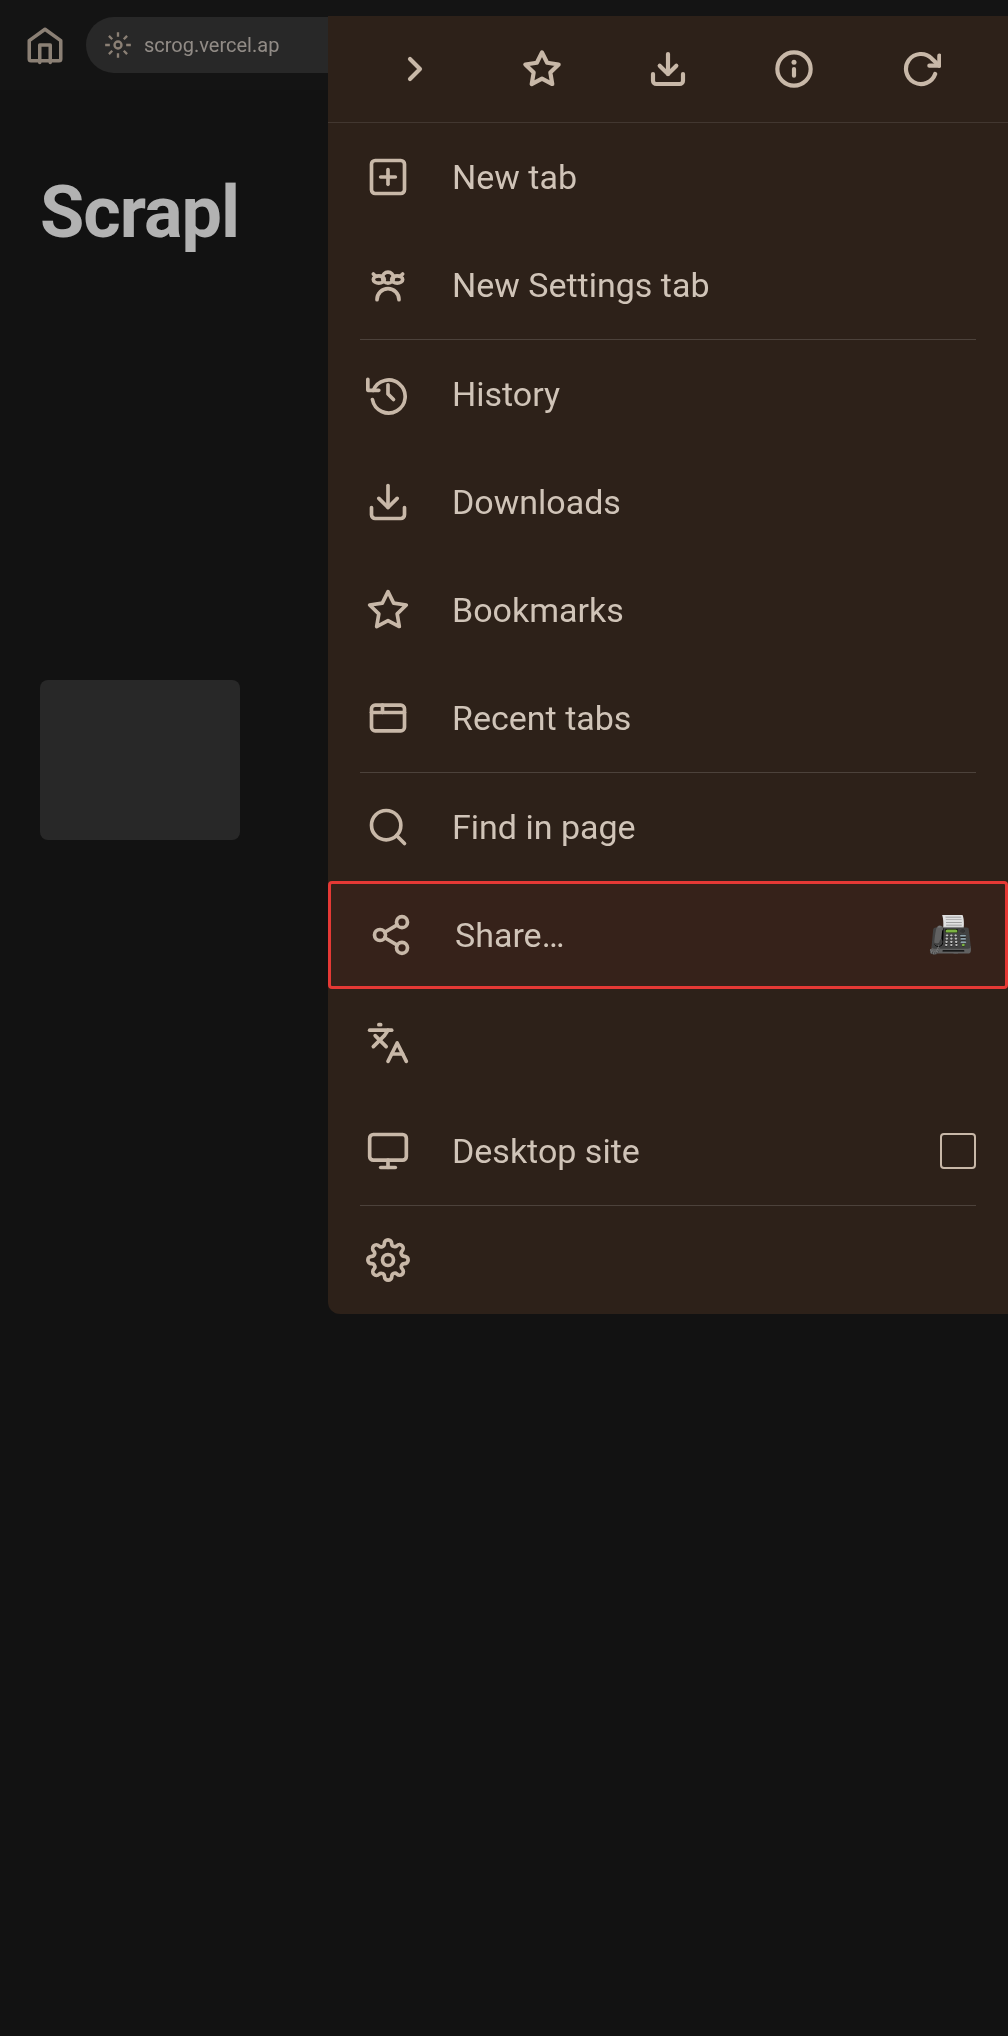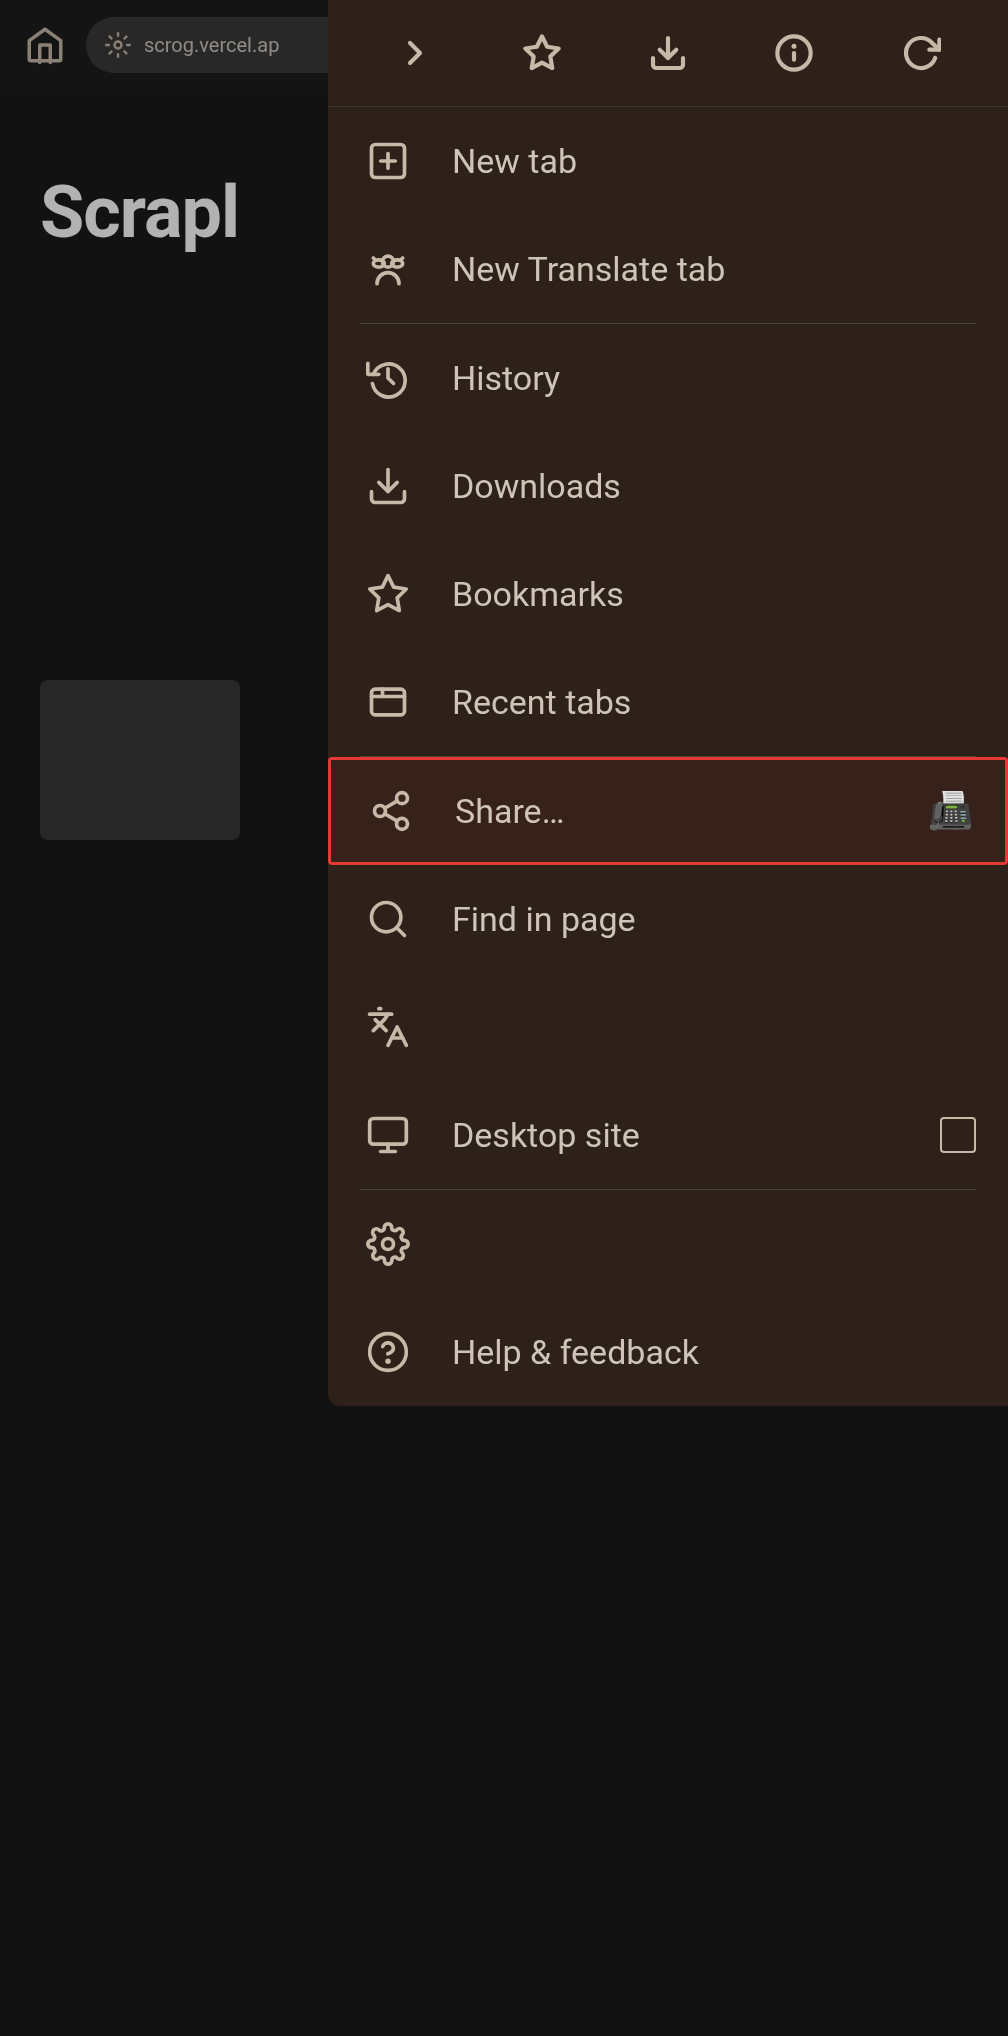--- a/index.html
+++ b/index.html
@@ -90,21 +90,21 @@
     .overlay {
       position: absolute;
       top: 0; left: 0;
       width: 100%; height: 100%;
       background: rgba(0,0,0,0.3);
     }
 
     
     .dropdown-menu {
       position: absolute;
-      top: 0;
+      top: 16px;
       right: 0;
       width: 680px;
       background: #2d2119;
       border-radius: 0 0 0 12px;
       overflow: hidden;
       z-index: 100;
     }
 
     
     .menu-toolbar {
@@ -265,21 +265,21 @@
     <div class="menu-item-icon">
       <svg viewBox="0 0 24 24" fill="none" stroke="#c8b8a8" stroke-width="2" stroke-linecap="round" stroke-linejoin="round">
         <circle cx="12" cy="8" r="3"></circle>
         <path d="M6 20c0-3.31 2.69-6 6-6s6 2.69 6 6"></path>
         <ellipse cx="7" cy="9" rx="3" ry="2"></ellipse>
         <ellipse cx="17" cy="9" rx="3" ry="2"></ellipse>
         <line x1="5" y1="7" x2="4" y2="6"></line>
         <line x1="19" y1="7" x2="20" y2="6"></line>
       </svg>
     </div>
-    <span class="menu-item-label">New Translate tab</span>
+    <span class="menu-item-label">New Settings tab</span>
   </div>
 
   <div class="divider"></div>
 
   <div class="menu-item">
     <div class="menu-item-icon">
       <svg viewBox="0 0 24 24" fill="none" stroke="#c8b8a8" stroke-width="2" stroke-linecap="round" stroke-linejoin="round">
         <polyline points="1 4 1 10 7 10"></polyline>
         <path d="M3.51 15a9 9 0 1 0 .49-4.95"></path>
         <polyline points="12 7 12 12 15 15"></polyline>
@@ -313,45 +313,45 @@
       <svg viewBox="0 0 24 24" fill="none" stroke="#c8b8a8" stroke-width="2" stroke-linecap="round" stroke-linejoin="round">
         <rect x="3" y="5" width="18" height="14" rx="2"></rect>
         <polyline points="3 9 21 9"></polyline>
         <line x1="9" y1="5" x2="9" y2="9"></line>
       </svg>
     </div>
     <span class="menu-item-label">Recent tabs</span>
   </div>
 
   <div class="divider"></div>
+
+  <div class="menu-item">
+    <div class="menu-item-icon">
+      <svg viewBox="0 0 24 24" fill="none" stroke="#c8b8a8" stroke-width="2" stroke-linecap="round" stroke-linejoin="round">
+        <circle cx="11" cy="11" r="8"></circle>
+        <line x1="21" y1="21" x2="16.65" y2="16.65"></line>
+      </svg>
+    </div>
+    <span class="menu-item-label">Find in page</span>
+  </div>
 
   <div class="menu-item highlighted">
     <div class="menu-item-icon">
       <svg viewBox="0 0 24 24" fill="none" stroke="#c8b8a8" stroke-width="2" stroke-linecap="round" stroke-linejoin="round">
         <circle cx="18" cy="5" r="3"></circle>
         <circle cx="6" cy="12" r="3"></circle>
         <circle cx="18" cy="19" r="3"></circle>
         <line x1="8.59" y1="13.51" x2="15.42" y2="17.49"></line>
         <line x1="15.41" y1="6.51" x2="8.59" y2="10.49"></line>
       </svg>
     </div>
     <span class="menu-item-label">Share…</span>
     <div class="menu-item-right">
       <span class="phone-emoji">📠</span>
     </div>
-  </div>
-
-  <div class="menu-item">
-    <div class="menu-item-icon">
-      <svg viewBox="0 0 24 24" fill="none" stroke="#c8b8a8" stroke-width="2" stroke-linecap="round" stroke-linejoin="round">
-        <circle cx="11" cy="11" r="8"></circle>
-        <line x1="21" y1="21" x2="16.65" y2="16.65"></line>
-      </svg>
-    </div>
-    <span class="menu-item-label">Find in page</span>
   </div>
 
   <div class="menu-item">
     <div class="menu-item-icon">
       <svg viewBox="0 0 24 24" fill="none" stroke="#c8b8a8" stroke-width="2" stroke-linecap="round" stroke-linejoin="round">
         <path d="M5 8l6 6"></path>
         <path d="M4 14l6-6 2-3"></path>
         <path d="M2 5h12"></path>
         <path d="M7 2h1"></path>
         <path d="M22 22l-5-10-5 10"></path>
@@ -379,24 +379,14 @@
 
   <div class="menu-item">
     <div class="menu-item-icon">
       <svg viewBox="0 0 24 24" fill="none" stroke="#c8b8a8" stroke-width="2" stroke-linecap="round" stroke-linejoin="round">
         <circle cx="12" cy="12" r="3"></circle>
         <path d="M19.4 15a1.65 1.65 0 00.33 1.82l.06.06a2 2 0 010 2.83 2 2 0 01-2.83 0l-.06-.06a1.65 1.65 0 00-1.82-.33 1.65 1.65 0 00-1 1.51V21a2 2 0 01-4 0v-.09A1.65 1.65 0 009 19.4a1.65 1.65 0 00-1.82.33l-.06.06a2 2 0 01-2.83-2.83l.06-.06A1.65 1.65 0 004.68 15a1.65 1.65 0 00-1.51-1H3a2 2 0 010-4h.09A1.65 1.65 0 004.6 9a1.65 1.65 0 00-.33-1.82l-.06-.06a2 2 0 012.83-2.83l.06.06A1.65 1.65 0 009 4.68a1.65 1.65 0 001-1.51V3a2 2 0 014 0v.09a1.65 1.65 0 001 1.51 1.65 1.65 0 001.82-.33l.06-.06a2 2 0 012.83 2.83l-.06.06A1.65 1.65 0 0019.4 9a1.65 1.65 0 001.51 1H21a2 2 0 010 4h-.09a1.65 1.65 0 00-1.51 1z"></path>
       </svg>
     </div>
   </div>
 
-  <div class="menu-item">
-    <div class="menu-item-icon">
-      <svg viewBox="0 0 24 24" fill="none" stroke="#c8b8a8" stroke-width="2" stroke-linecap="round" stroke-linejoin="round">
-        <circle cx="12" cy="12" r="10"></circle>
-        <path d="M9.09 9a3 3 0 015.83 1c0 2-3 3-3 3"></path>
-        <line x1="12" y1="17" x2="12" y2="17" stroke-width="3"></line>
-      </svg>
-    </div>
-    <span class="menu-item-label">Help &amp; feedback</span>
-  </div>
 
 </div>
 
 </body></html>

